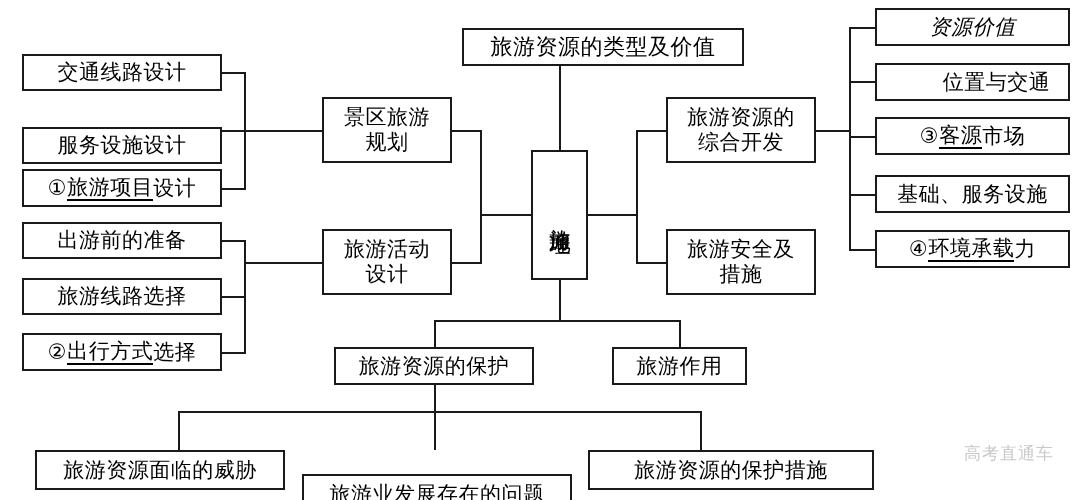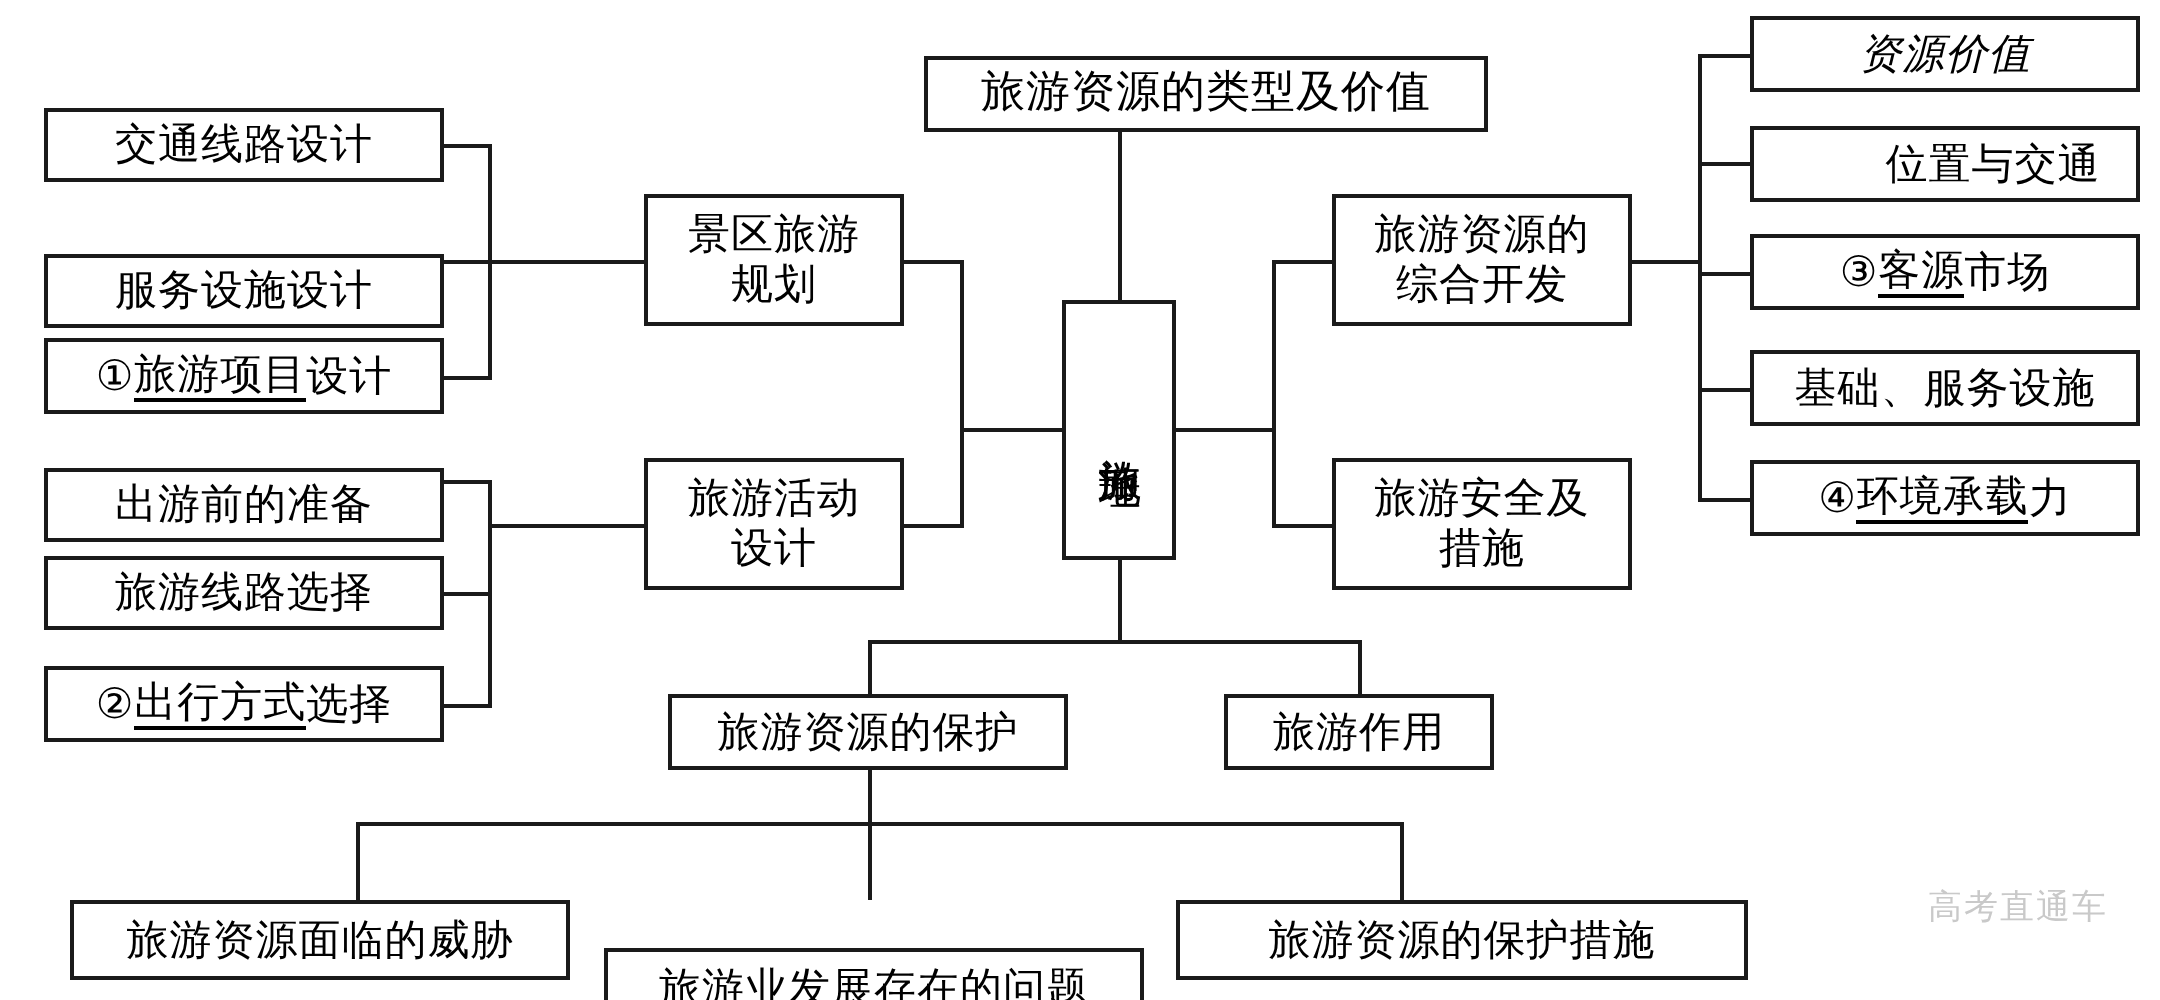--- a/index.html
+++ b/index.html
@@ -115,21 +115,21 @@
   <div class="v" style="left:700px; top:411px; height:39px;"></div>
 
   <div class="node lvl-title" style="left:430px; top:28px; width:282px; height:38px;margin-left:32px;">旅游资源的类型及价值</div>
 
   <div class="node lvl-leaf" style="left:22px; top:54px; width:200px; height:37px;">交通线路设计</div>
   <div class="node lvl-leaf" style="left:22px; top:111px; width:200px; height:37px;margin-top:16px;">服务设施设计</div>
   <div class="node lvl-leaf underline-num" style="left:22px; top:169px; width:200px; height:38px;">
     <span>①</span><span class="u">旅游项目</span><span>设计</span>
   </div>
 
-  <div class="node lvl-leaf" style="left:22px; top:222px; width:200px; height:37px;margin-top:12px;">出游前的准备</div>
+  <div class="node lvl-leaf" style="left:22px; top:222px; width:200px; height:37px;">出游前的准备</div>
   <div class="node lvl-leaf" style="left:22px; top:278px; width:200px; height:37px;">旅游线路选择</div>
   <div class="node lvl-leaf underline-num" style="left:22px; top:333px; width:200px; height:38px;">
     <span>②</span><span class="u">出行方式</span><span>选择</span>
   </div>
 
   <div class="node twoline" style="left:322px; top:97px; width:130px; height:66px;">景区旅游
 规划</div>
   <div class="node twoline" style="left:322px; top:229px; width:130px; height:66px;">旅游活动
 设计</div>
 

